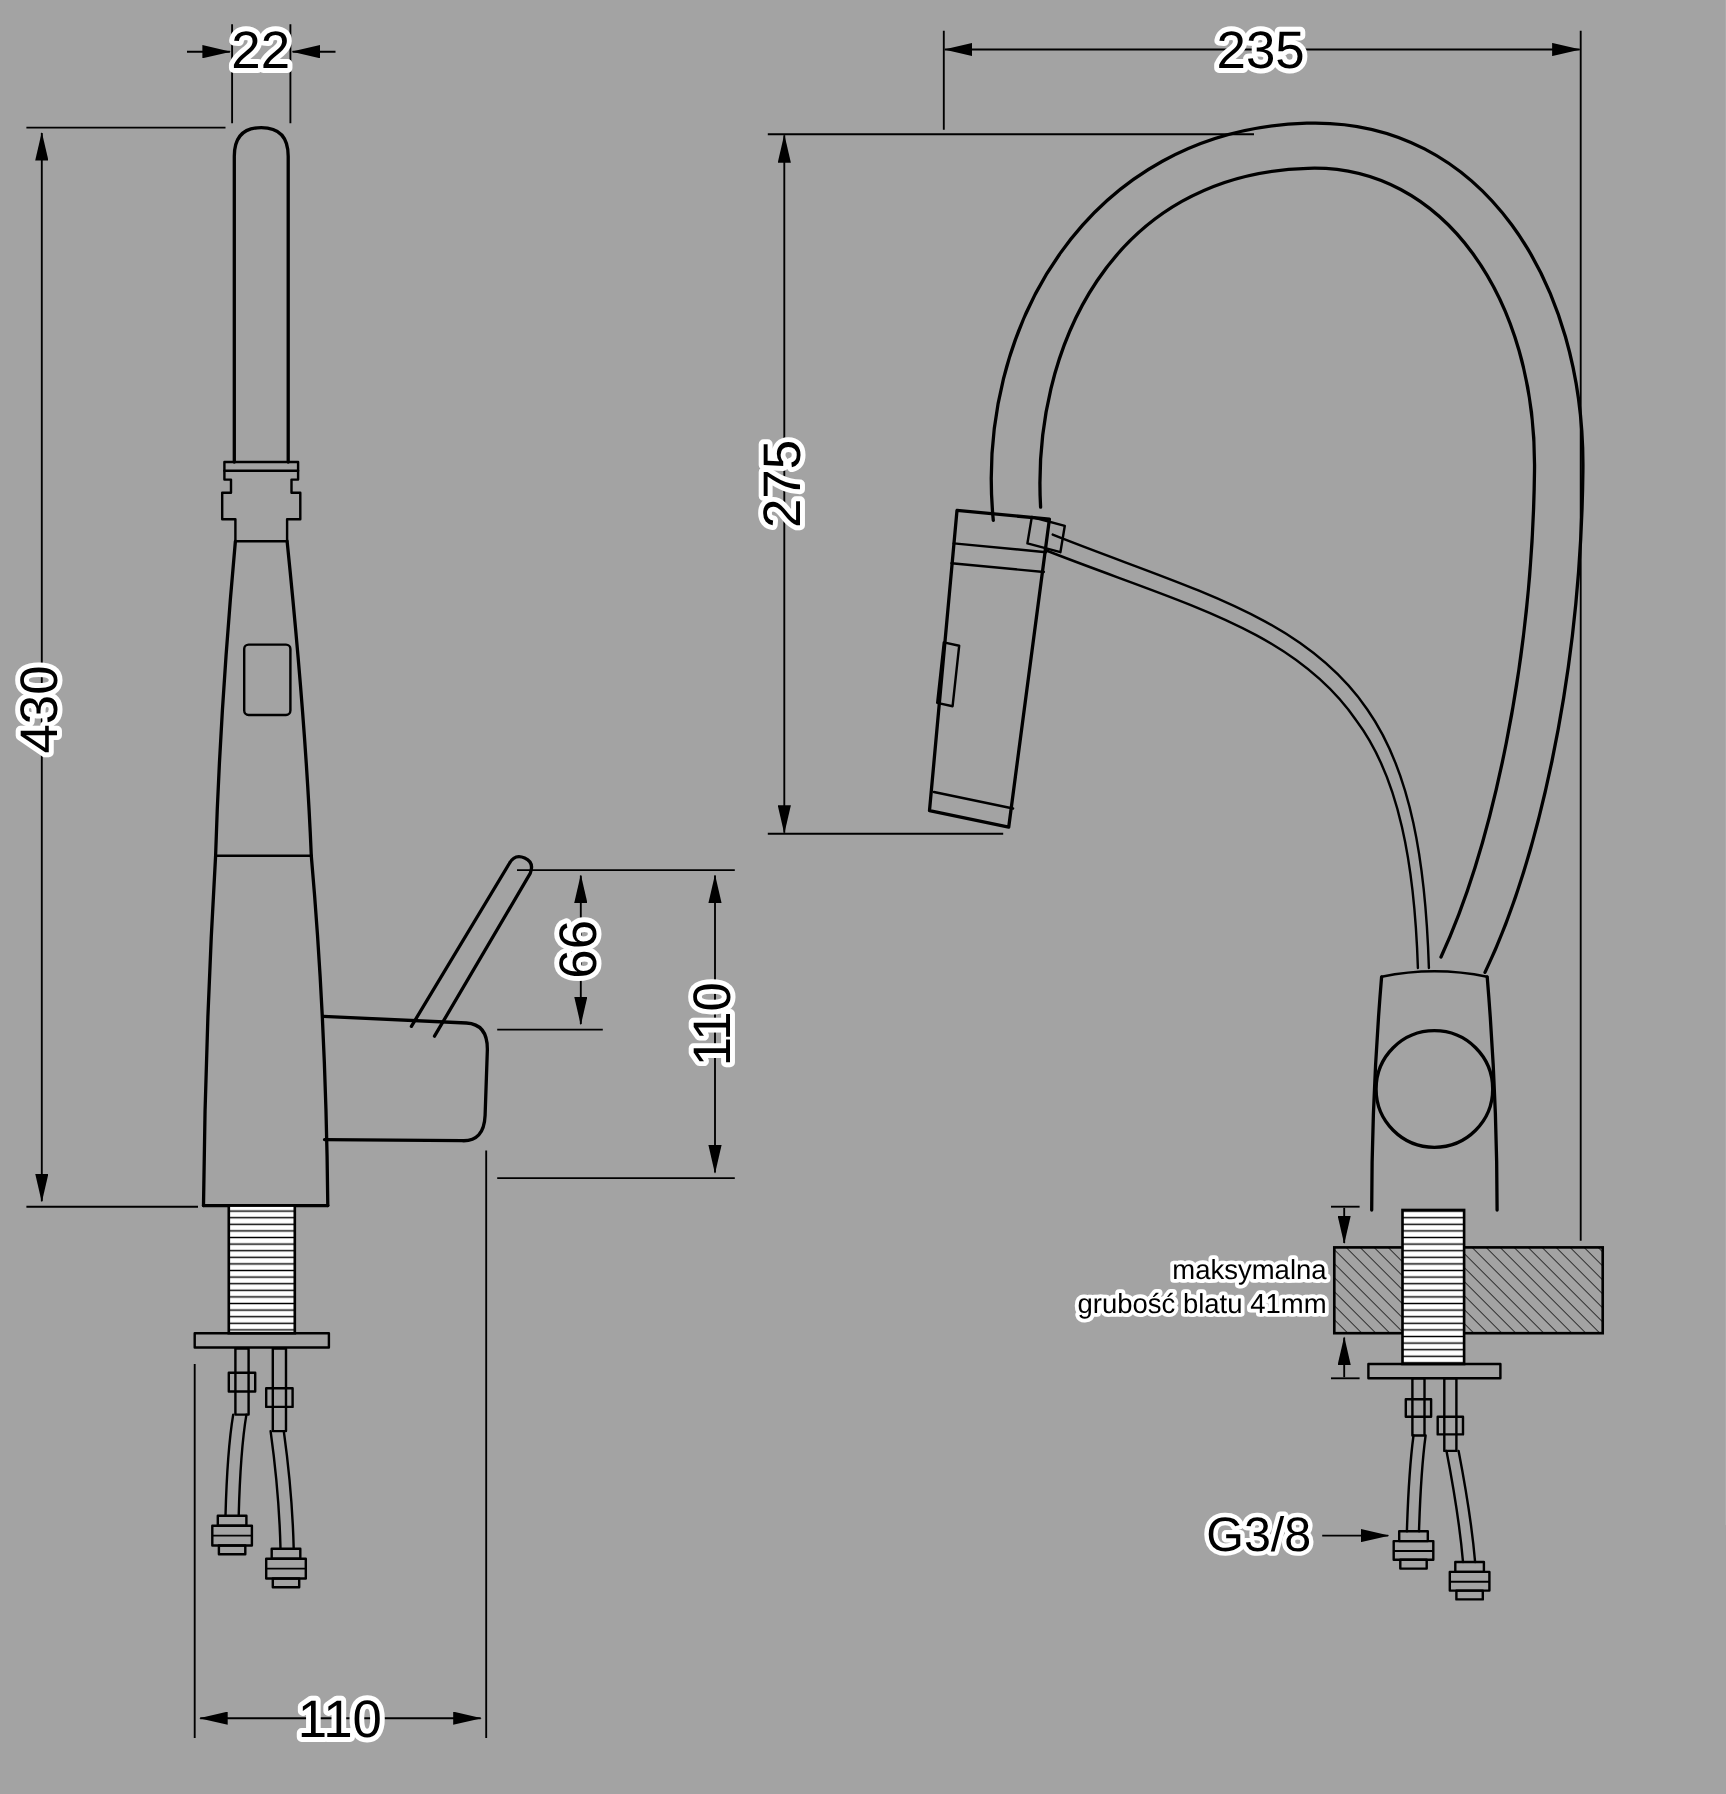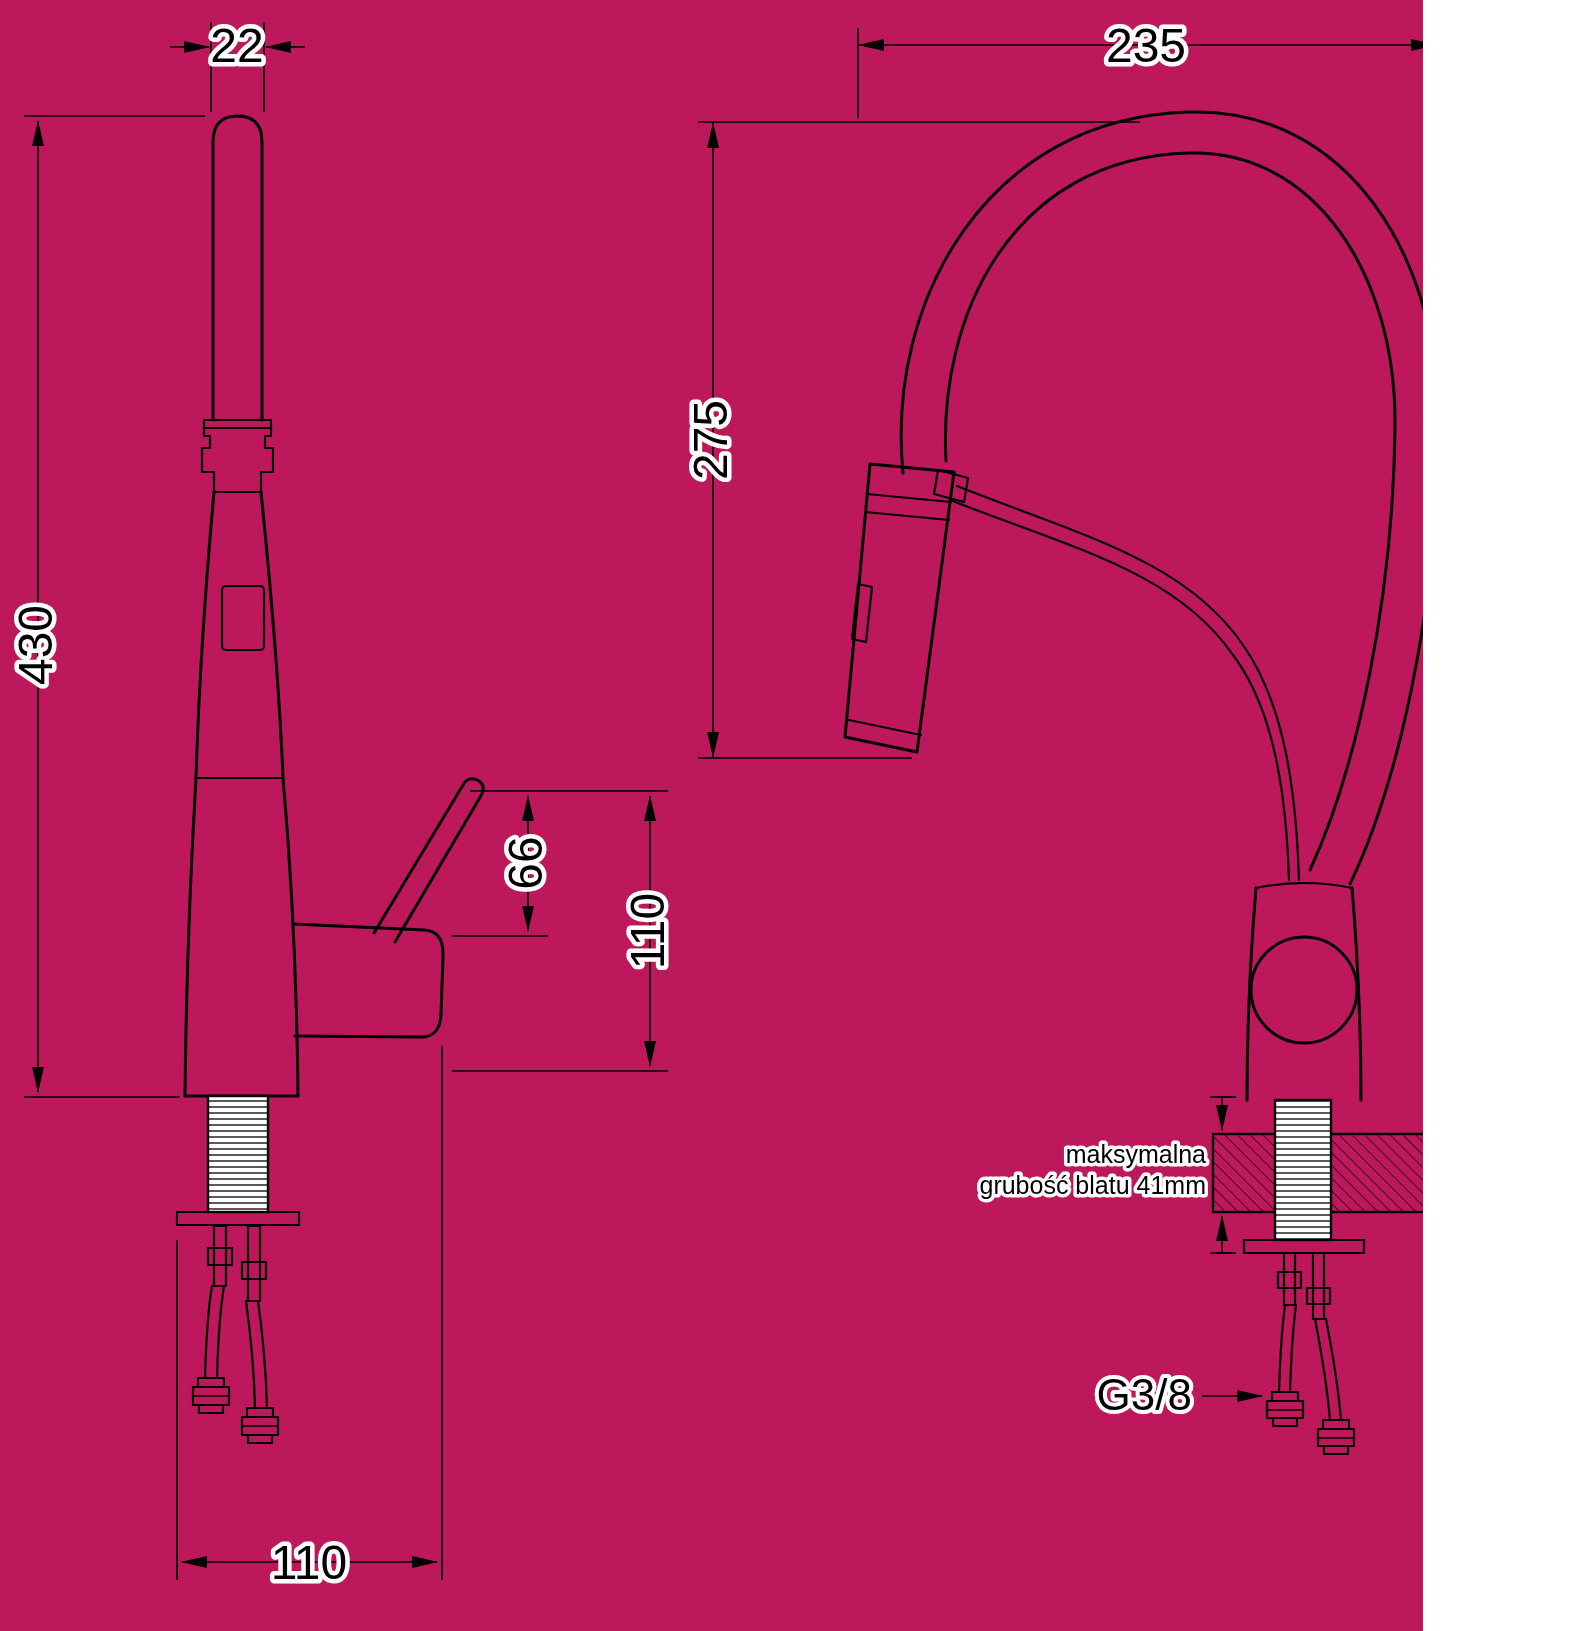--- a/index.html
+++ b/index.html
@@ -1,16 +1,16 @@
 <!DOCTYPE html>
 <html><head>
 <meta charset="utf-8">
 <style>
   html,body{margin:0;padding:0;background:#fff}
-  .stage{width:1423px;height:1631px;position:relative;background:#be185d;overflow:hidden}
+  .stage{width:1569px;height:1631px;position:relative;background:#a3a3a3;overflow:hidden}
   svg{display:block}
   .ol{fill:none;stroke:#000;stroke-width:3;stroke-linejoin:round;stroke-linecap:round}
   .ol2{fill:none;stroke:#000;stroke-width:2.2;stroke-linejoin:round;stroke-linecap:round}
   .dim{fill:none;stroke:#000;stroke-width:1.7}
   .wfill{fill:#fff;stroke:none}
   .dimtxt{font-family:"Liberation Sans",sans-serif;font-size:48px;fill:#000;text-anchor:middle;
           paint-order:stroke;stroke:#fff;stroke-width:9px;stroke-linejoin:round}
   .notetxt{font-family:"Liberation Sans",sans-serif;font-size:25px;fill:#000;text-anchor:end;
           paint-order:stroke;stroke:#fff;stroke-width:7px;stroke-linejoin:round}
   .gtxt{font-family:"Liberation Sans",sans-serif;font-size:44px;fill:#000;text-anchor:end;

